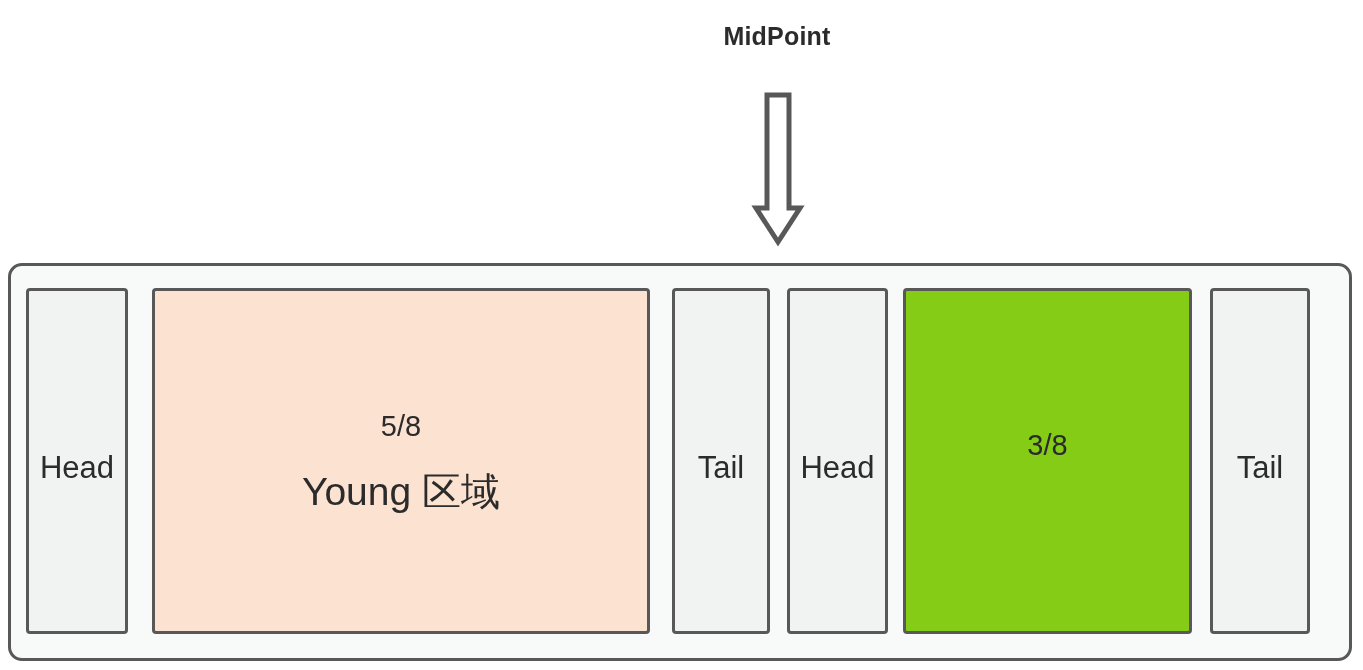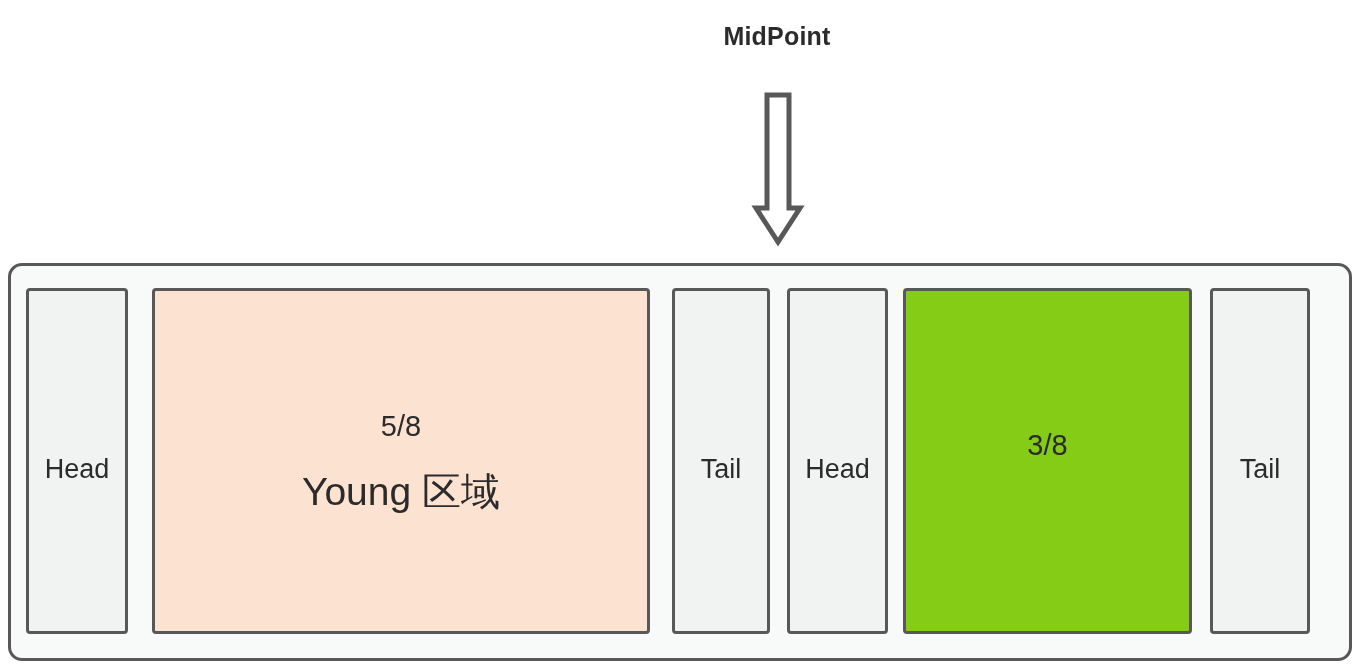--- a/index.html
+++ b/index.html
@@ -74,21 +74,21 @@
   }
   .block.endcap {
     background: #F1F3F3;
     justify-content: flex-end;
     padding-bottom: 148px;
   }
   .block.region {
     background: #FCE2D0;
   }
   .endcap-label {
-    font-size: 27px;
+    font-size: 31px;
     line-height: 1;
     white-space: nowrap;
   }
   .region-fraction {
     font-size: 29px;
     line-height: 1;
     margin-bottom: 31px;
     white-space: nowrap;
   }
   .region-name {

